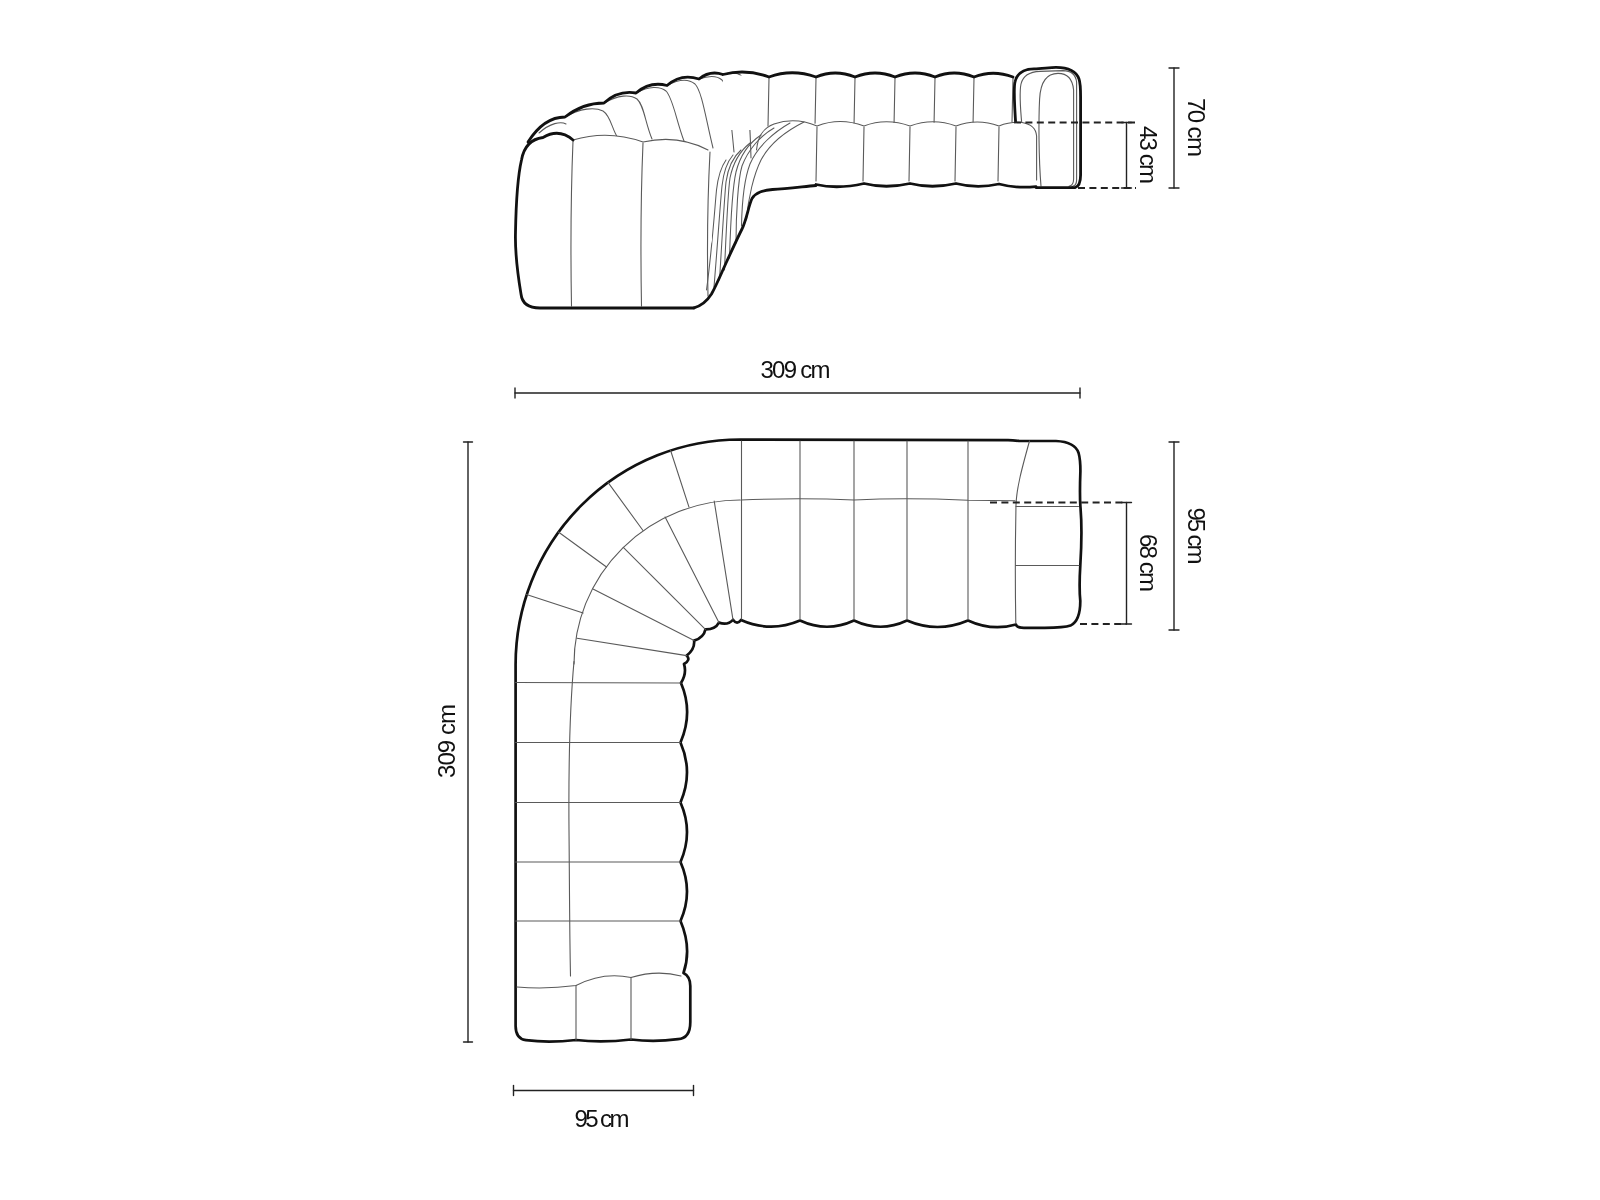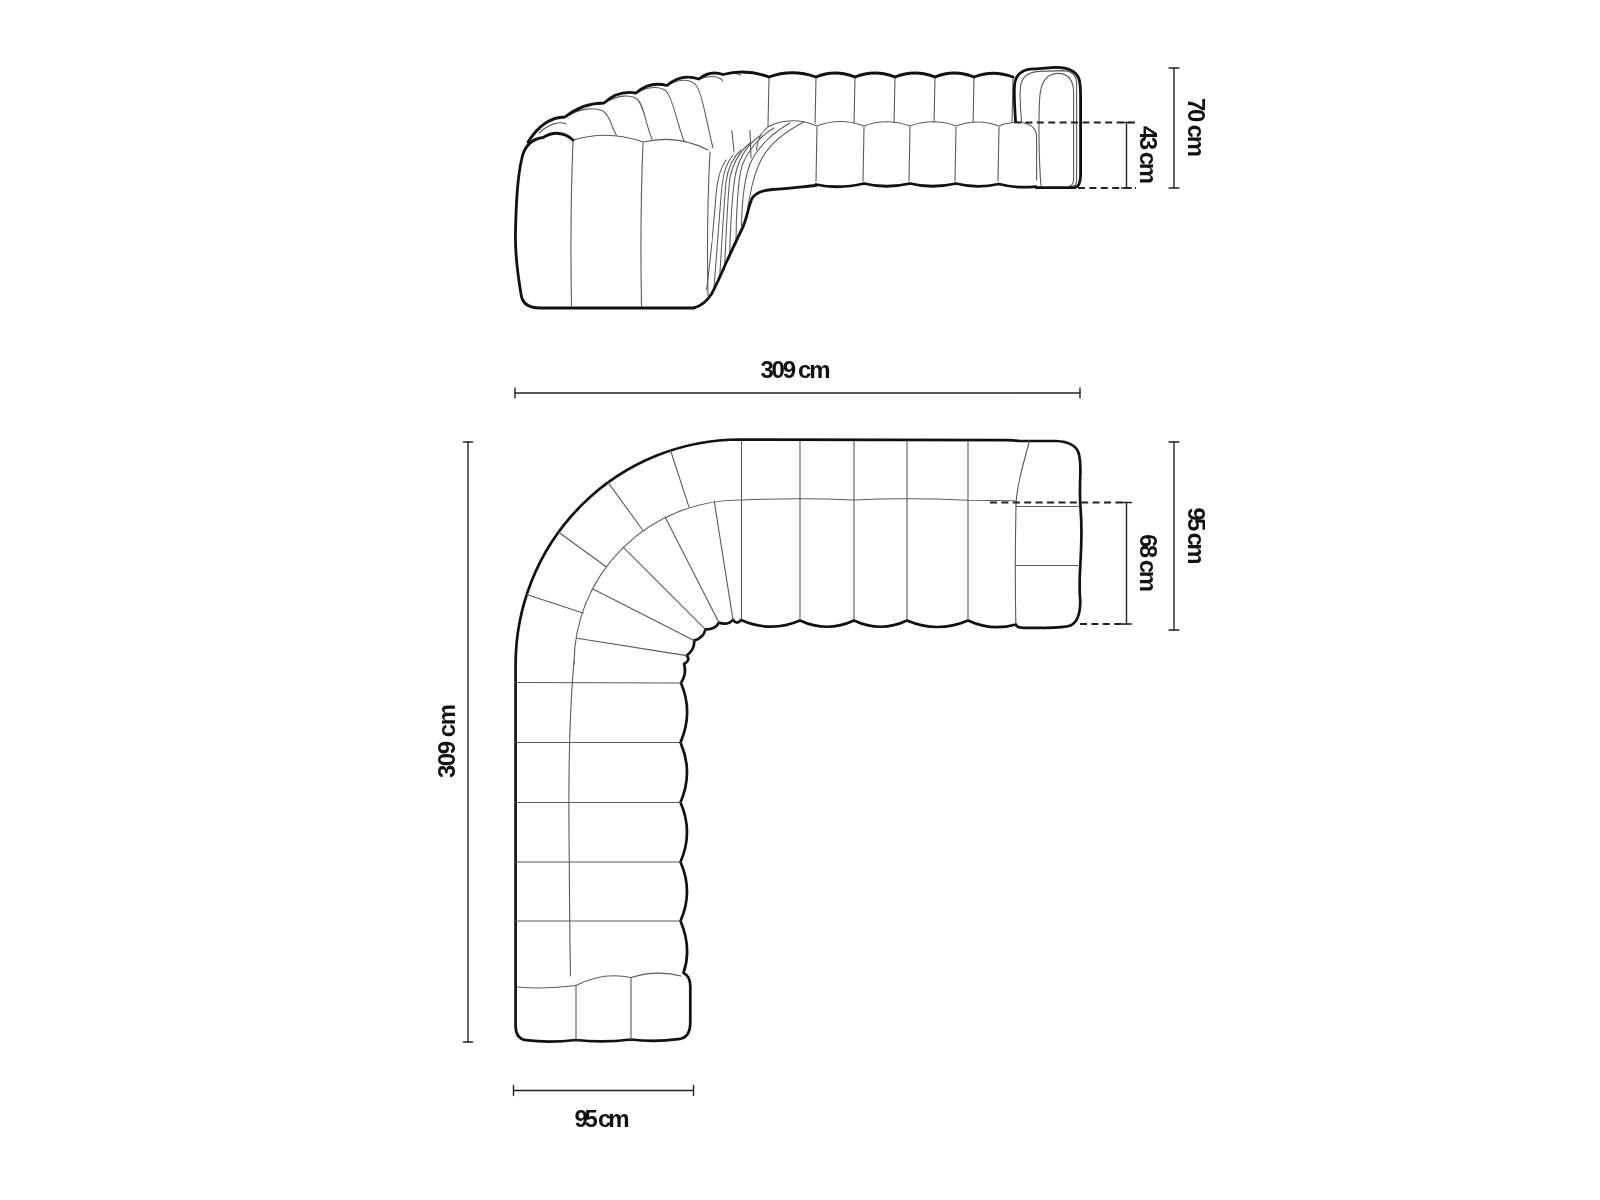--- a/index.html
+++ b/index.html
@@ -1,16 +1,16 @@
 <!DOCTYPE html>
 <html><head>
 <meta charset="utf-8">
 <style>
   html,body{margin:0;padding:0;background:#fff;-webkit-font-smoothing:antialiased;}
-  #canvas{width:1600px;height:1200px;position:relative;background:#fff;font-weight:bold;}
+  #canvas{width:1600px;height:1200px;position:relative;background:#fff;}
   svg text{font-family:"Liberation Sans",sans-serif;fill:#111;}
 </style>
 </head>
 <body>
 <div id="canvas">
 <svg width="1600" height="1200" viewBox="0 0 1600 1200" xmlns="http://www.w3.org/2000/svg">
 <g fill="none" stroke-linecap="round" stroke-linejoin="round">
 
 <g id="el-backfan">
   <path d="M528,142 Q544,117.5 565,117 Q583,104 604,103 Q618,91 636,93 Q650,82 667,85.5 Q681,74 699,79 Q710,71 723,74.5 L753,165 L740,180 L700,182 L620,160 L560,145 Z" fill="#fff" stroke="none"></path>

